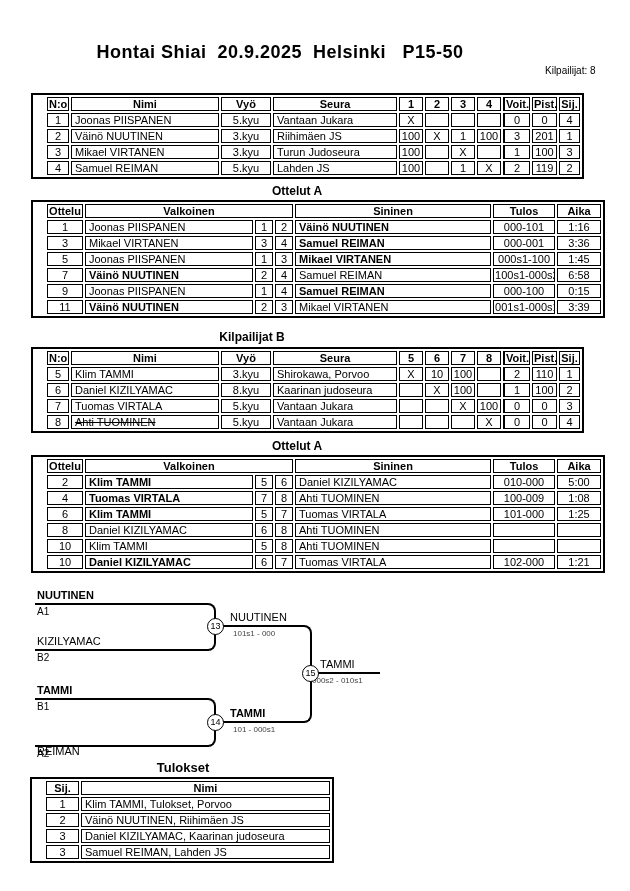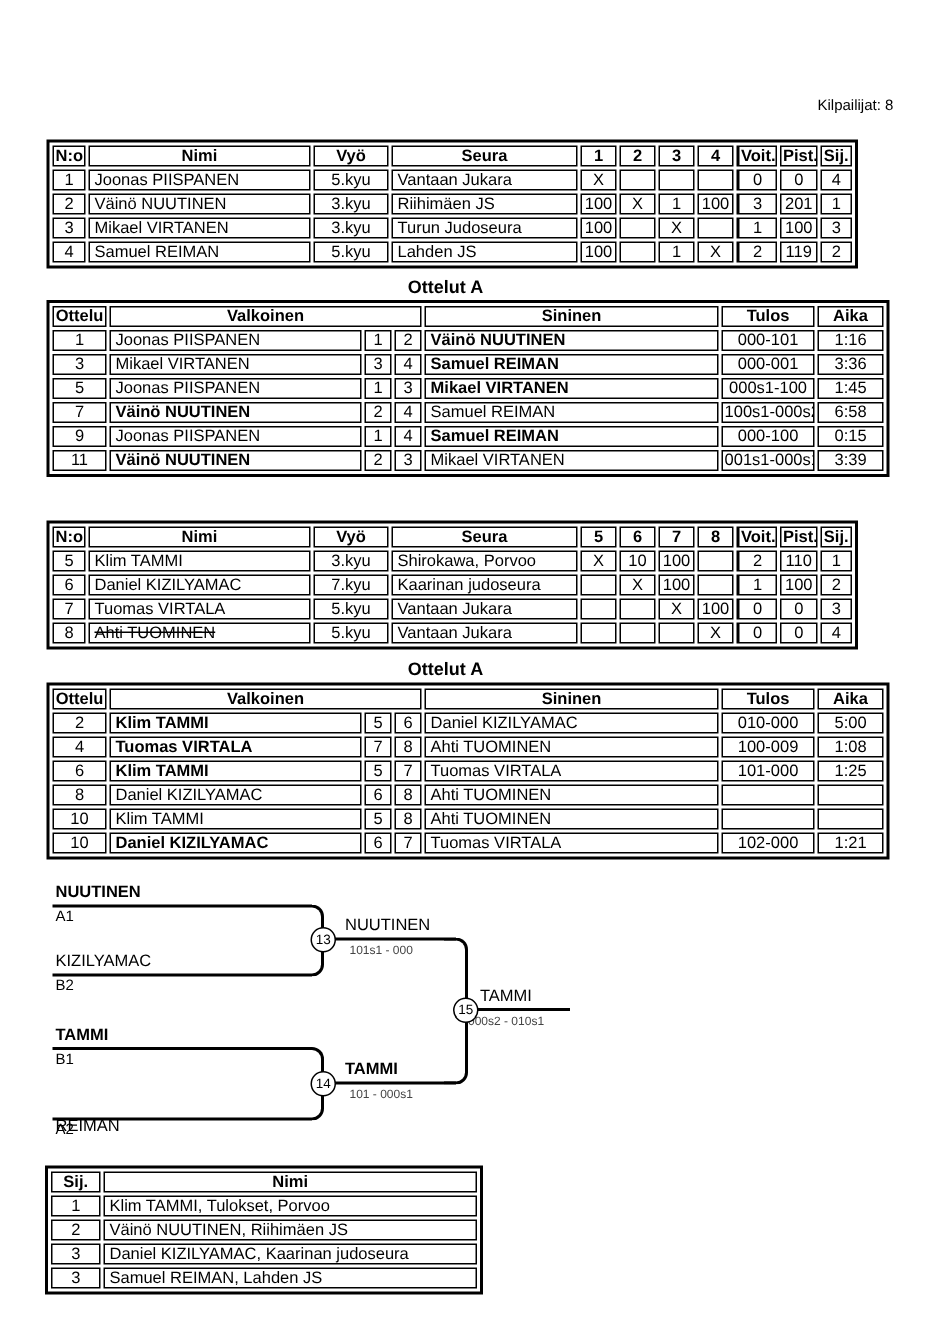--- a/index.html
+++ b/index.html
@@ -11,21 +11,21 @@
   .title {
     position:absolute; top:42px; left:0; width:560px; text-align:center;
     font-size:18px; font-weight:bold; white-space:pre; letter-spacing:0.5px;
   }
   .note { position:absolute; top:65px; left:545px; font-size:10px; }
   .h { position:absolute; left:0; text-align:center; font-weight:bold; font-size:12px; }
   .h2 { font-size:13px; }
 
   table.tbl {
     position:absolute; border:2px solid #000; border-collapse:separate;
-    border-spacing:2px; table-layout:fixed; background:#fff;
+    border-spacing:2px; table-layout:fixed; background:#fff;padding-left:12px;
   }
   .tbl th, .tbl td {
     border:1px solid #000; font-size:11px; height:12px; line-height:12px;
     padding:0 3px; white-space:nowrap; overflow:hidden;
   }
   .tbl th { font-weight:bold; text-align:center; padding:0 1px; }
   .c { text-align:center; padding:0 1px !important; }
   .nm { padding:0 5px; }
   .b { font-weight:bold; }
   .strike { text-decoration:line-through; }
@@ -46,20 +46,21 @@
   }
   .bn  { position:absolute; font-size:11px; white-space:nowrap; }
   .bs  { position:absolute; font-size:10px; white-space:nowrap; }
   .bsc { position:absolute; font-size:8px; color:#444; white-space:nowrap; }
 </style>
 </head>
 <body>
 
 <div class="page">
 
+  <div class="title">Hontai Shiai  20.9.2025  Helsinki   P15-50</div>
   <div class="note">Kilpailijat: 8</div>
 
 
   <table class="tbl" style="left:31px;top:93px;width:505px">
     <colgroup>
         <col style="width:22px">
         <col style="width:148px">
         <col style="width:50px">
         <col style="width:124px">
         <col style="width:24px">
@@ -213,20 +214,21 @@
         <td class="nm b">Väinö NUUTINEN</td>
         <td class="c">2</td>
         <td class="c">3</td>
         <td class="nm">Mikael VIRTANEN</td>
         <td class="c">001s1-000s1</td>
         <td class="c">3:39</td>
       </tr>
     </tbody>
   </table>
 
+  <div class="h" style="top:330px;width:504px">Kilpailijat B</div>
 
   <table class="tbl" style="left:31px;top:347px;width:505px">
     <colgroup>
         <col style="width:22px">
         <col style="width:148px">
         <col style="width:50px">
         <col style="width:124px">
         <col style="width:24px">
         <col style="width:24px">
         <col style="width:24px">
@@ -260,21 +262,21 @@
         <td class="c">10</td>
         <td class="c">100</td>
         <td class="c"></td>
         <td class="c thick">2</td>
         <td class="c">110</td>
         <td class="c">1</td>
       </tr>
       <tr>
         <td class="c">6</td>
         <td class="nm">Daniel KIZILYAMAC</td>
-        <td class="c">7.kyu</td>
+        <td class="c">8.kyu</td>
         <td class="nm">Kaarinan judoseura</td>
         <td class="c"></td>
         <td class="c">X</td>
         <td class="c">100</td>
         <td class="c"></td>
         <td class="c thick">1</td>
         <td class="c">100</td>
         <td class="c">2</td>
       </tr>
       <tr>
@@ -415,20 +417,21 @@
     <div class="bn b" style="left:202px;top:119px">TAMMI</div>
     <div class="bsc" style="left:205px;top:137px">101 - 000s1</div>
     <div class="cornR c-up" style="left:268px;top:85px;width:16px;height:50px"></div>
 
     <div class="circle" style="left:274px;top:77px">15</div>
     <div class="hl" style="left:282px;top:84px;width:70px"></div>
     <div class="bn" style="left:292px;top:70px">TAMMI</div>
     <div class="bsc" style="left:284px;top:88px">000s2 - 010s1</div>
   </div>
 
+  <div class="h h2" style="top:760px;width:366px">Tulokset</div>
 
   <table class="tbl" style="left:30px;top:777px;width:286px">
     <colgroup>
         <col style="width:33px">
         <col style="width:249px">
       </colgroup>
     <thead>
         <tr>
       <th>Sij.</th>
       <th>Nimi</th>

